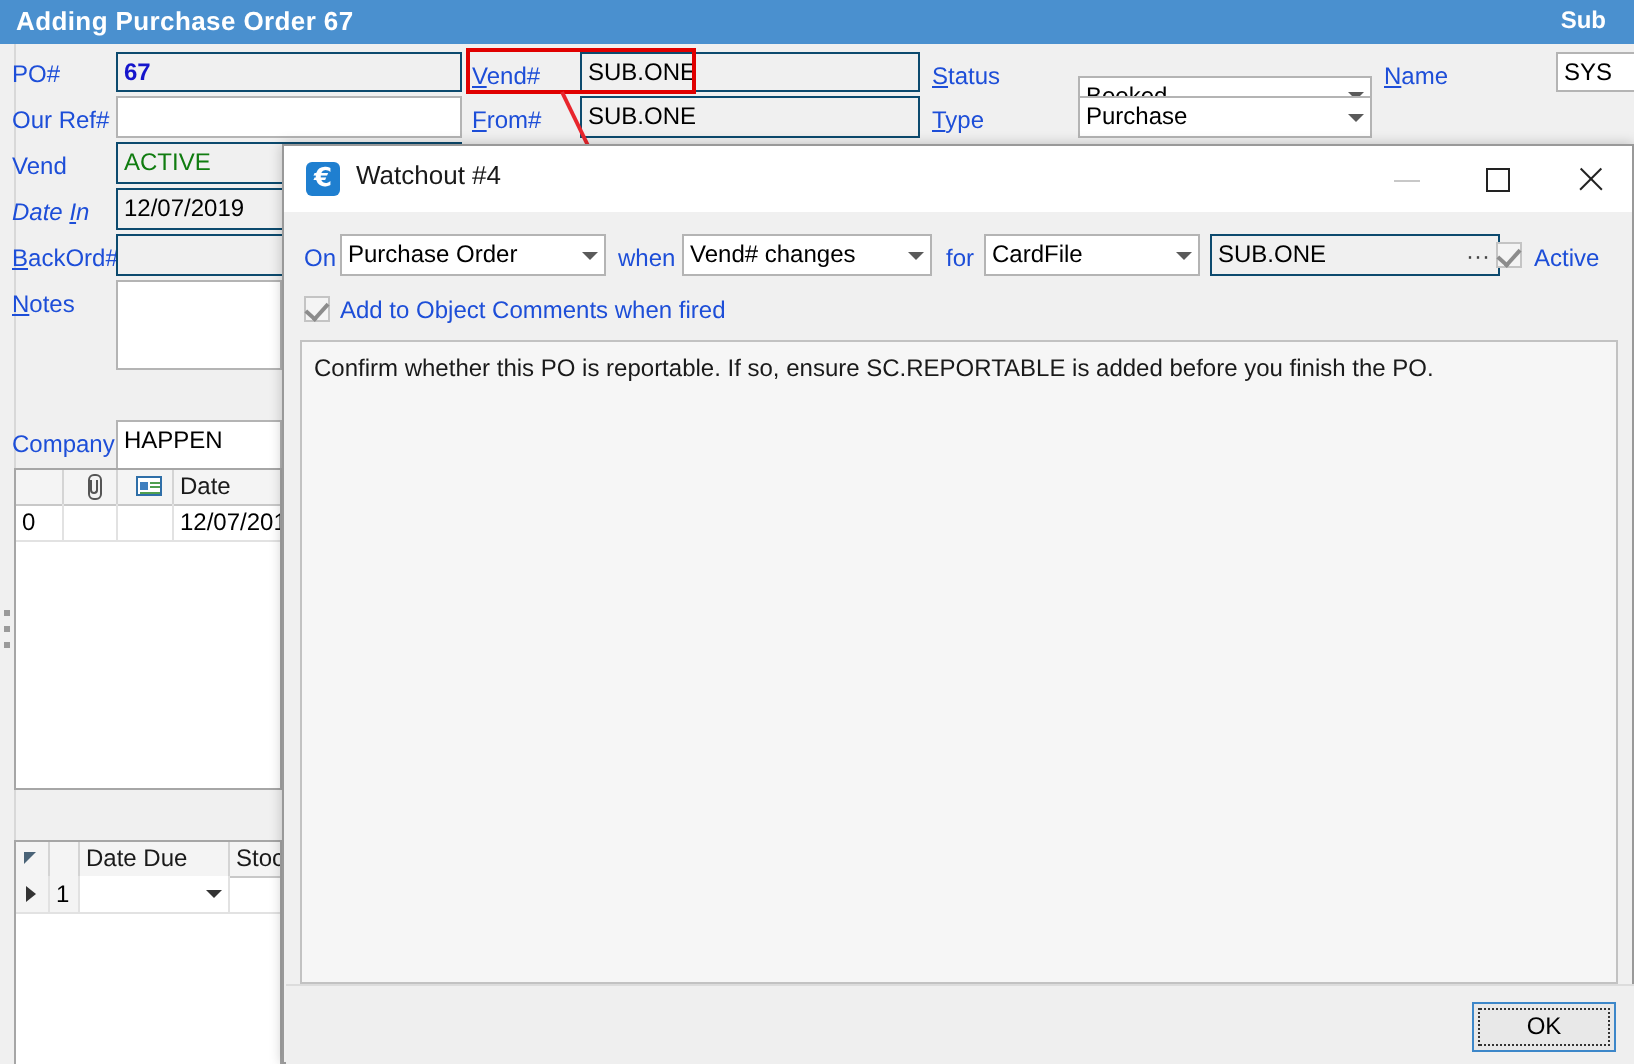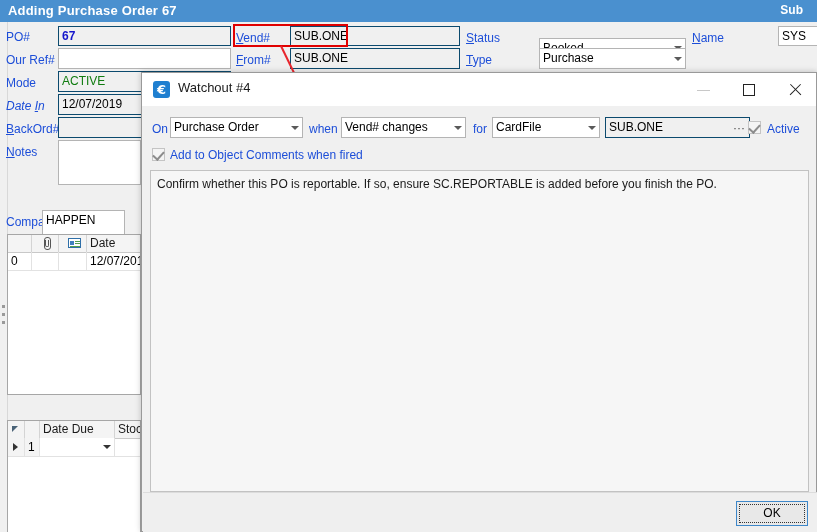--- a/index.html
+++ b/index.html
@@ -182,34 +182,34 @@
           <i></i>
         </div>
     </div>
 
     <div class="lbl" style="left:6px;top:8px;">PO#</div>
     <div class="field gray bluebold" style="left:58px;top:4px;width:173px;height:20px;">67</div>
 
     <div class="lbl" style="left:6px;top:31px;">Our Ref#</div>
     <div class="field" style="left:58px;top:26px;width:173px;height:21px;"></div>
 
-    <div class="lbl" style="left:6px;top:54px;">Mode</div>
+    <div class="lbl" style="left:6px;top:54px;">Vend</div>
     <div class="field gray green" style="left:58px;top:49px;width:173px;height:21px;">ACTIVE</div>
 
     <div class="lbl" style="left:6px;top:77px;font-style:italic;">Date <u>I</u>n</div>
     <div class="field gray" style="left:58px;top:72px;width:173px;height:21px;">12/07/2019</div>
 
     <div class="lbl" style="left:6px;top:100px;"><u>B</u>ackOrd#</div>
     <div class="field gray" style="left:58px;top:95px;width:173px;height:21px;"></div>
 
     <div class="lbl" style="left:6px;top:123px;"><u>N</u>otes</div>
     <div class="textarea" style="left:58px;top:118px;width:83px;height:45px;"></div>
 
     <div class="lbl" style="left:6px;top:193px;">Company</div>
-    <div class="field" style="left:42px;top:188px;width:83px;height:38px;">HAPPEN</div>
+    <div class="field" style="left:58px;top:188px;width:83px;height:38px;">HAPPEN</div>
 
     <div class="grid" style="left:7px;top:212px;width:134px;height:161px;">
       <div class="grid-head">
         <div class="gh-cell" style="left:0;width:24px;"></div>
         <div class="gh-cell" style="left:24px;width:27px;">
           <span class="clip-icon" style="margin:2px 0 0 7px;"></span>
         </div>
         <div class="gh-cell" style="left:51px;width:28px;">
           <span class="card-icon" style="margin:3px 0 0 6px;"><i class="l1"></i><i class="l2"></i><i class="l3"></i><i class="l4"></i></span>
         </div>

